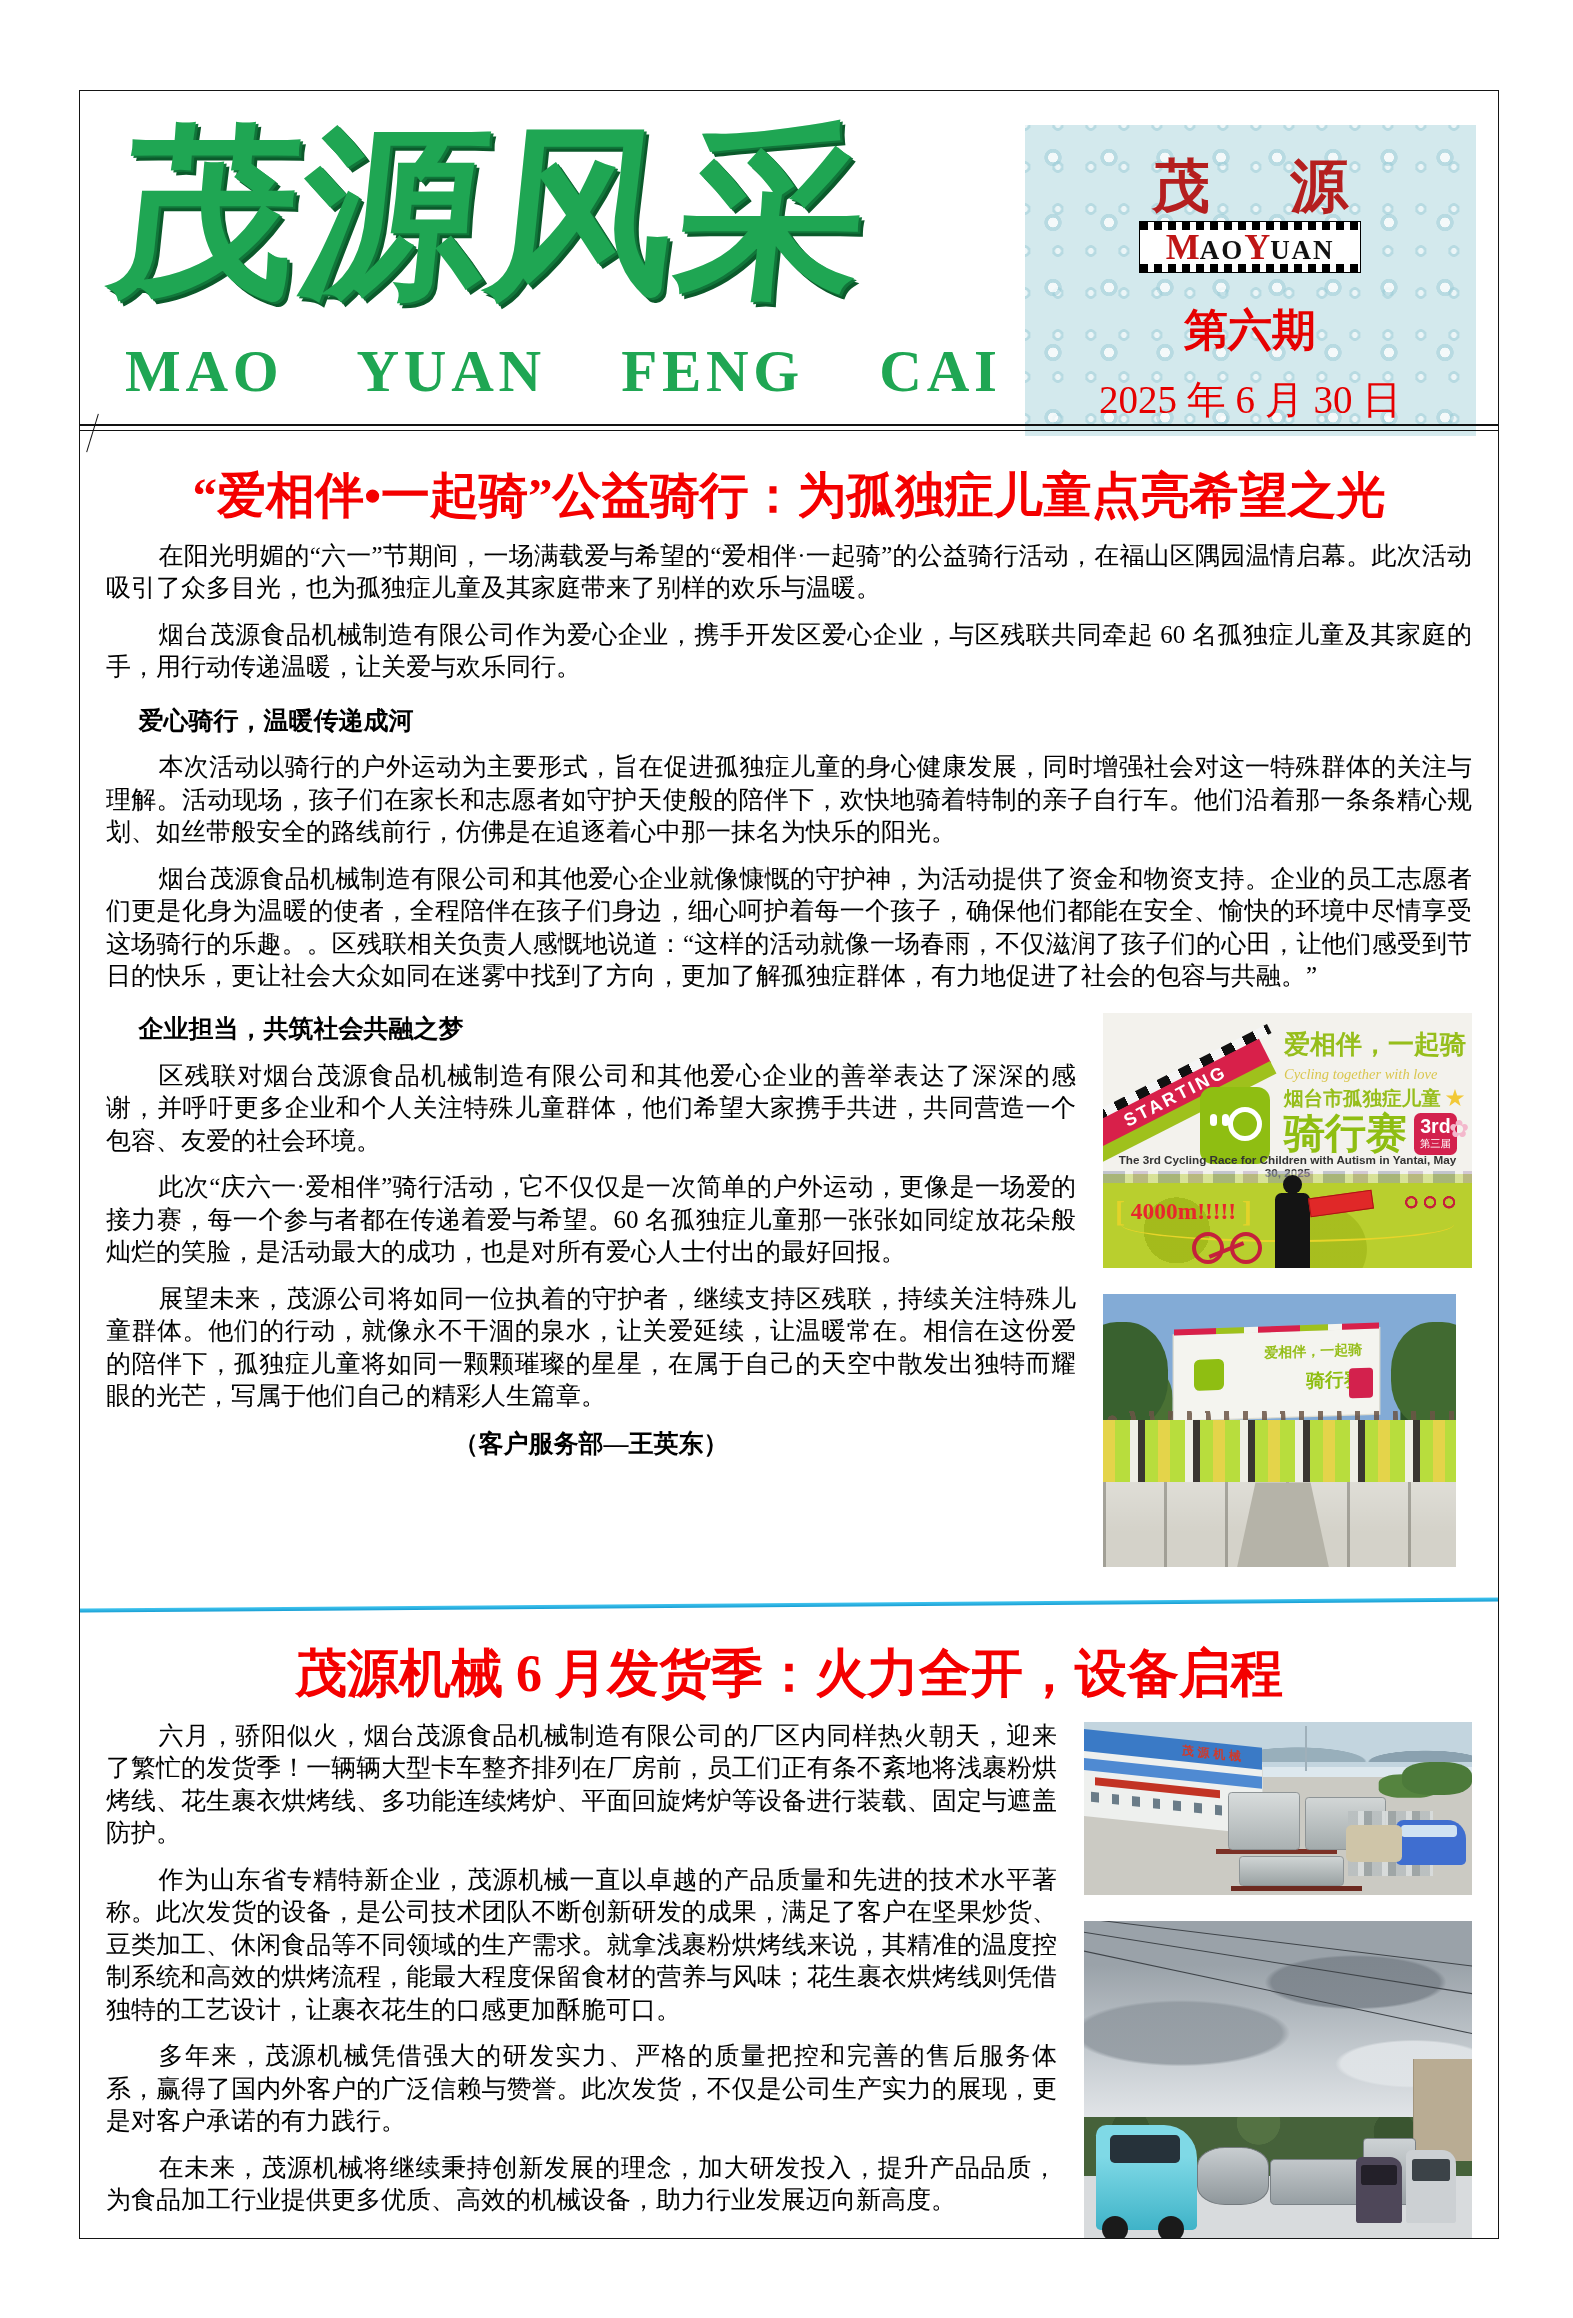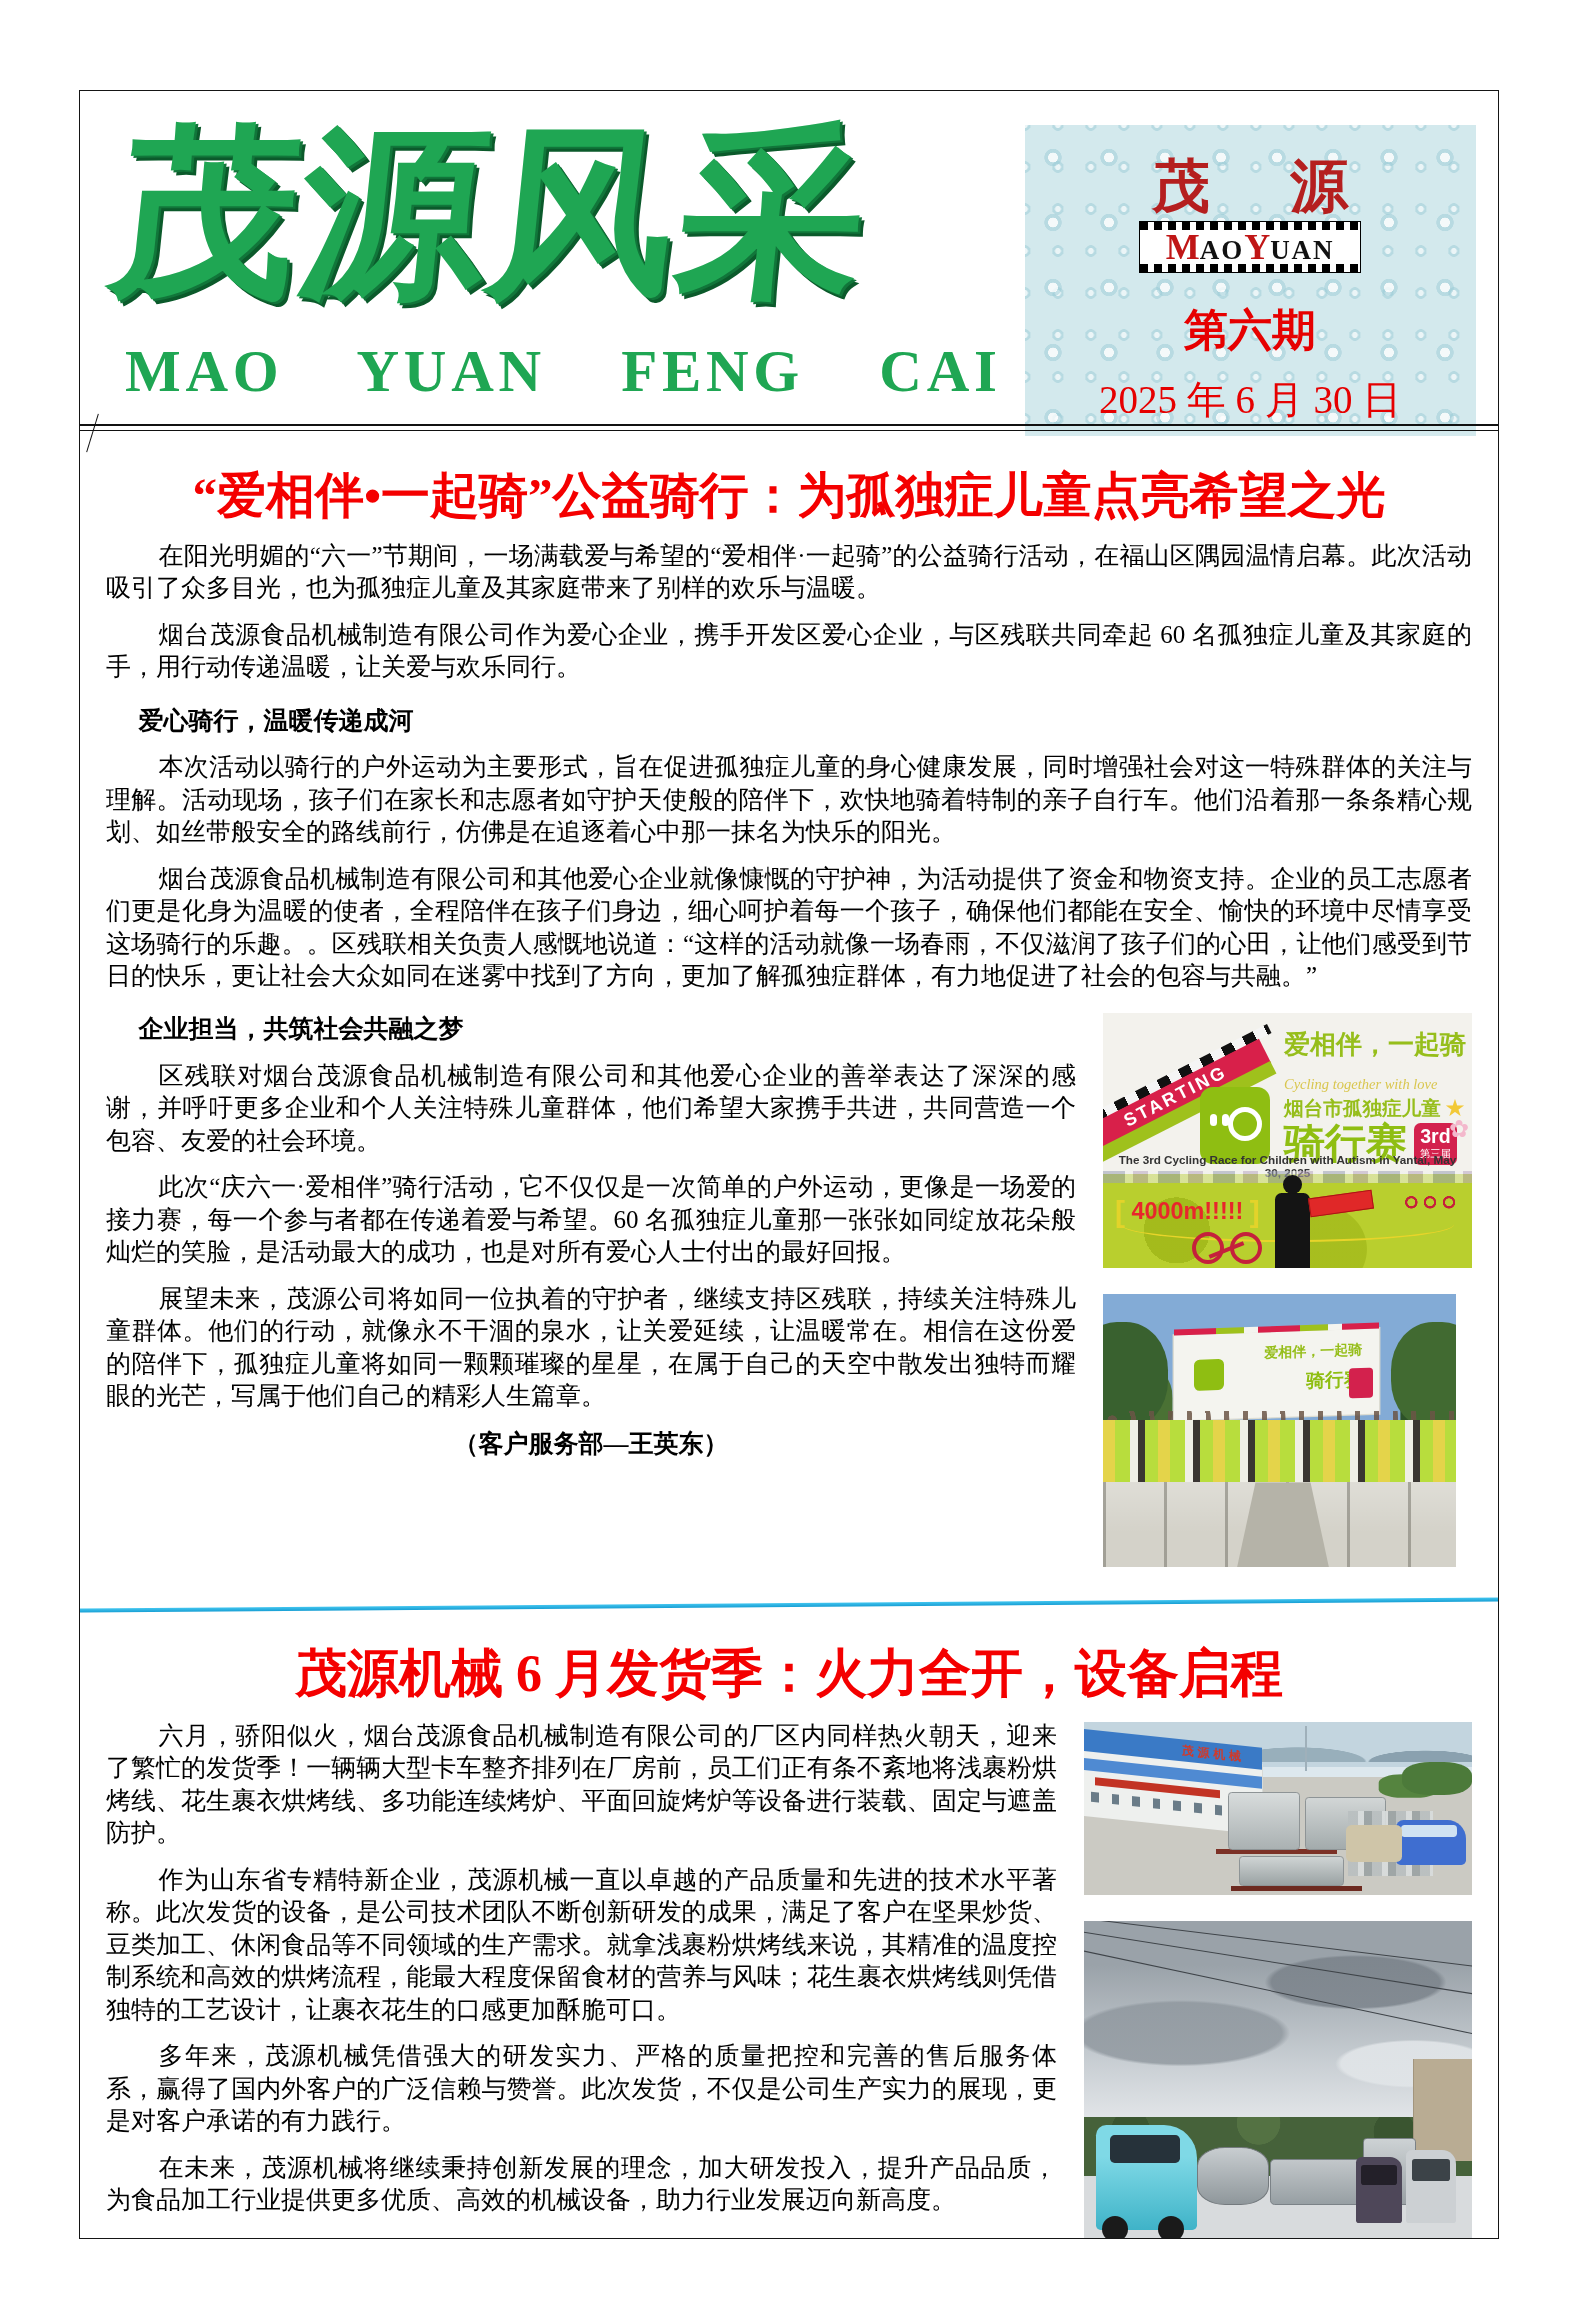--- a/index.html
+++ b/index.html
@@ -46,33 +46,33 @@
                              radial-gradient(circle at 60% 80%, rgba(150,173,16,.5) 0 42px, transparent 43px);}
   .p1-check{position:absolute;left:-18.7px;top:55px;width:196px;height:10.3px;background:repeating-linear-gradient(90deg,#111 0 12px,#f5f5f5 12px 24px);transform:rotate(-27deg);}
   .p1-ribbon{position:absolute;left:-28px;top:70px;width:201px;height:27px;background:#d8204a;transform:rotate(-27deg);
              color:#fff;font-weight:bold;font-size:18px;letter-spacing:2.8px;line-height:27px;text-align:center;font-family:"Liberation Sans","DejaVu Sans",sans-serif;}
   .p1-ribbon2{position:absolute;left:-33px;top:96px;width:215px;height:14px;background:#9fc11c;transform:rotate(-27deg);}
   .p1-mascot{position:absolute;left:97px;top:74px;width:70px;height:77px;background:#8fbe12;border-radius:13px;}
   .p1-mascot:after{content:"";position:absolute;right:8.4px;top:19.6px;width:24px;height:24px;border:5.1px solid #fff;border-radius:50%;}
   .p1-mascot:before{content:"";position:absolute;left:10.3px;top:27px;width:6.5px;height:12px;background:#fff;border-radius:3.7px;box-shadow:12px 0 0 #fff;}
   .p1-text{position:absolute;left:181px;top:18px;width:182px;line-height:1.1;}
   .p1-t1{font-size:26px;font-weight:bold;color:#96be1b;white-space:nowrap;}
-  .p1-t2{font-size:14.5px;font-style:italic;color:#d9c64e;margin-top:17px;white-space:nowrap;}
+  .p1-t2{font-size:14.5px;font-style:italic;color:#d9c64e;margin-top:7px;white-space:nowrap;}
   .p1-t3{font-size:19.6px;font-weight:bold;color:#96be1b;margin-top:4.7px;white-space:nowrap;}
   .p1-star{color:#f2c937;font-size:20.6px;}
   .p1-row{display:flex;align-items:flex-start;margin-top:2.8px;}
   .p1-t4{font-size:41px;font-weight:bold;color:#8fbe12;line-height:1;}
   .p1-badge{margin-left:6.5px;background:#d3214d;color:#fff;border-radius:6.5px;padding:4.7px 6.5px;text-align:center;font-family:"Liberation Sans","DejaVu Sans",sans-serif;}
   .p1-b1{font-size:19.6px;font-weight:bold;line-height:1;}
   .p1-b2{font-size:10.3px;line-height:1.3;}
   .p1-flower{position:absolute;right:2.8px;top:102px;color:#f3b8cc;font-size:24px;}
   .p1-caption{position:absolute;left:4%;top:140px;width:92%;text-align:center;font-size:11.7px;font-weight:bold;color:#333;font-family:"Liberation Sans","DejaVu Sans",sans-serif;}
   .p1-sponsors{position:absolute;left:0;top:158px;width:100%;height:12px;opacity:.55;
                background:repeating-linear-gradient(90deg,#9aa0b4 0 21.5px,#f1f1ee 21.5px 30px,#b8a7c0 30px 45px,#f1f1ee 45px 55px);}
-  .p1-4000{position:absolute;left:12px;bottom:39px;font-size:23.4px;font-weight:bold;color:#e8262c;font-family:Liberation Sans, sans-serif;margin-top:6px;}
+  .p1-4000{position:absolute;left:12px;bottom:39px;font-size:23.4px;font-weight:bold;color:#e8262c;font-family:Liberation Serif, serif;margin-top:6px;}
   .p1-brkt{color:#e3d32a;font-size:30px;font-weight:bold;vertical-align:-2.8px;}
   .p1-wave{position:absolute;left:5%;bottom:26px;width:90%;height:33px;border-bottom:2.3px solid #e8d42a;border-radius:50%;}
   .p1-man{position:absolute;left:172px;bottom:0;width:35px;height:75px;background:#141414;border-radius:6.5px 6.5px 0 0;}
   .p1-man:before{content:"";position:absolute;left:8.4px;top:-18px;width:18.7px;height:18.7px;background:#141414;border-radius:50%;}
   .p1-sign{position:absolute;left:206px;bottom:55px;width:62px;height:17px;background:#e02828;transform:rotate(-8deg);border:0.9px solid #a91414;}
   .p1-bike{position:absolute;left:89px;bottom:3.7px;width:70px;height:42px;}
   .p1-bike i{position:absolute;bottom:0;width:24px;height:24px;border:4.2px solid #c5203c;border-radius:50%;}
   .p1-bike i.w2{right:0;}
   .p1-bike b{position:absolute;left:16px;bottom:12px;width:37px;height:4.2px;background:#c5203c;transform:rotate(-22deg);}
   .p1-curl{position:absolute;right:14px;bottom:56px;width:56px;height:18.7px;

